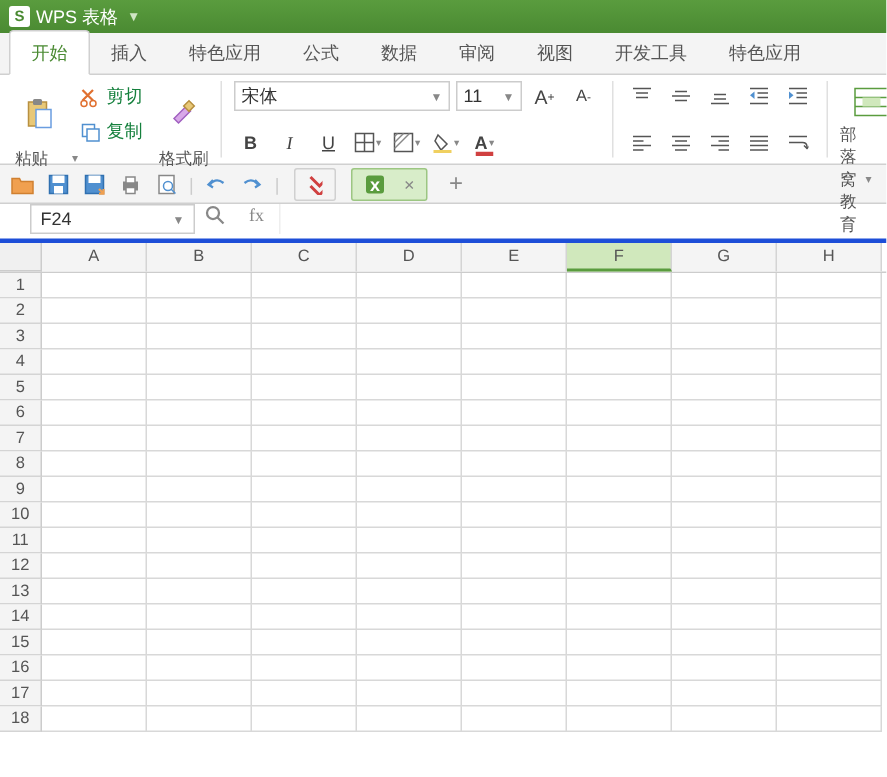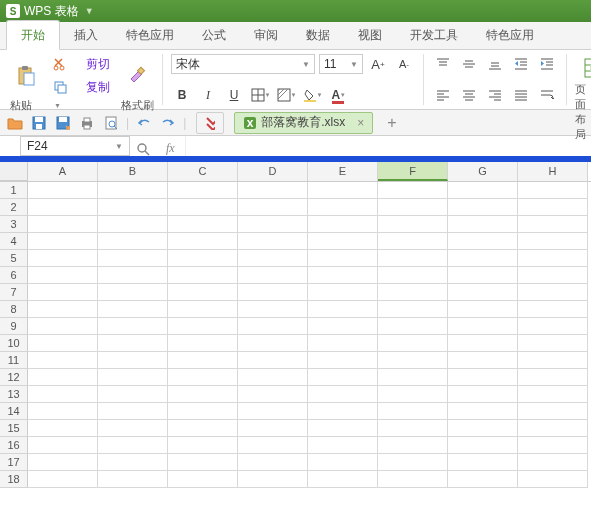--- a/index.html
+++ b/index.html
@@ -8,38 +8,38 @@
 .titlebar .logo{width:14px;height:14px;background:#fff;border-radius:2px;margin-right:4px;display:flex;align-items:center;justify-content:center;color:#4a8a32;font-weight:bold;font-size:10px}
 .titlebar .drop{margin-left:6px;font-size:9px;color:#cfe5c4}
 .menubar{height:28px;background:#f4f4f4;border-bottom:1px solid #d0d0d0;display:flex;align-items:flex-end;padding-left:6px}
 .tab{padding:6px 14px 5px;color:#555;cursor:pointer}
 .tab.active{background:#fff;border:1px solid #d0d0d0;border-bottom:1px solid #fff;margin-bottom:-1px;color:#4a8a32;font-weight:normal;border-radius:3px 3px 0 0}
 .ribbon{height:60px;background:#fff;border-bottom:1px solid #d0d0d0;display:flex;padding:4px 0}
 .group{border-right:1px solid #e0e0e0;padding:0 8px;display:flex;flex-direction:column;justify-content:space-between}
 .row{display:flex;align-items:center;gap:4px}
 .bigbtn{display:flex;flex-direction:column;align-items:center;justify-content:center;padding:2px 6px;cursor:pointer;color:#555}
 .bigbtn .ico{width:24px;height:24px;display:flex;align-items:center;justify-content:center}
-.smallbtn{display:flex;align-items:flex-start;gap:18px;padding:2px 4px;cursor:pointer;color:#6d28d9;white-space:nowrap}
+.smallbtn{display:flex;align-items:center;gap:3px;padding:2px 4px;cursor:pointer;color:#15803d;white-space:nowrap}
 .smallbtn .ico{width:16px;height:16px;display:flex;align-items:center;justify-content:center}
 .combo{border:1px solid #ccc;height:20px;display:flex;align-items:center;padding:0 4px;background:#fff;color:#333}
 .combo .arr{margin-left:auto;font-size:8px;color:#888;padding-left:4px}
 .tbtn{width:22px;height:20px;display:flex;align-items:center;justify-content:center;cursor:pointer;color:#444;border:1px solid transparent}
 .tbtn.bold{font-weight:bold}
 .tbtn.italic{font-style:italic;font-family:Georgia,serif}
 .tbtn.under{text-decoration:underline}
 .qat{height:26px;background:#f4f4f4;border-bottom:1px solid #d0d0d0;display:flex;align-items:center;padding:0 6px;gap:6px}
 .qicon{width:18px;height:18px;display:flex;align-items:center;justify-content:center;cursor:pointer}
 .doctab{height:22px;background:#d8edc9;border:1px solid #9cc682;display:flex;align-items:center;padding:0 8px;font-size:11px;color:#444;margin-left:4px;border-radius:2px}
 .doctab.home{width:28px;justify-content:center;background:#f4f4f4;border-color:#d0d0d0}
 .doctab .x{margin-left:12px;color:#888;cursor:pointer}
 .plus{margin-left:8px;color:#888;font-size:16px;cursor:pointer}
-.fbar{height:26px;background:#fff;border-bottom:6px solid #1d4ed8;display:flex;align-items:flex-end}
+.fbar{height:26px;background:#fff;border-bottom:3px solid #1d4ed8;display:flex;align-items:flex-start}
 .namebox{width:110px;height:20px;border:1px solid #ccc;margin-left:20px;display:flex;align-items:center;padding:0 6px;font-family:Arial;color:#333}
 .namebox .arr{margin-left:auto;font-size:8px;color:#888}
-.fx{padding:0 10px;color:#888;font-style:italic;font-family:Georgia,serif}
+.fx{padding:0 10px;color:#888;font-family:Georgia,serif}
 .mag{padding:0 6px;color:#888}
 .grid{position:relative;background:#fff}
 .colhead{display:flex;height:20px;border-bottom:1px solid #ccc}
 .corner{width:28px;border-right:1px solid #ccc;background:#f0f0f0;border-bottom:1px solid #ccc}
 .ch{width:70px;border-right:1px solid #d4d4d4;background:#f4f4f4;text-align:center;line-height:19px;font-family:Arial;color:#555;font-size:11px}
 .ch.sel{background:#d0e8bc;border-bottom:2px solid #5a9c3e}
 .gridrow{display:flex;height:17px}
 .rh{width:28px;border-right:1px solid #ccc;border-bottom:1px solid #d4d4d4;background:#f4f4f4;text-align:center;line-height:16px;font-family:Arial;color:#555;font-size:11px}
 .cell{width:70px;border-right:1px solid #d8d8d8;border-bottom:1px solid #d8d8d8}
 svg{display:block}
@@ -52,22 +52,22 @@
   <div class="logo">S</div>
   <span>WPS 表格</span>
   <span class="drop">▼</span>
 </div>
 
 <div class="menubar">
   <div class="tab active">开始</div>
   <div class="tab">插入</div>
   <div class="tab">特色应用</div>
   <div class="tab">公式</div>
+  <div class="tab">数据</div>
   <div class="tab">审阅</div>
-  <div class="tab">数据</div>
   <div class="tab">视图</div>
   <div class="tab">开发工具</div>
   <div class="tab">特色应用</div>
 </div>
 
 <div class="ribbon">
   <div class="group">
     <div class="row">
       <div class="bigbtn">
         <div class="ico">
@@ -256,21 +256,21 @@
       <div class="ico">
           <svg width="24" height="20">
             <rect x="1" y="1" width="22" height="18" fill="none" stroke="#5a9c3e"></rect>
             <line x1="1" y1="7" x2="23" y2="7" stroke="#5a9c3e"></line>
             <line x1="1" y1="13" x2="23" y2="13" stroke="#5a9c3e"></line>
             <rect x="6" y="7" width="12" height="6" fill="#d0e8bc"></rect>
           </svg>
         </div>
     </div>
     <div class="row">
-        <span class="glabel">页面布局</span>
+        <span class="glabel">部落窝教育</span>
         <span style="font-size:8px;color:#888;margin-left:2px">▾</span>
         <span class="glabel" style="margin-left:6px">自</span>
       </div>
   </div>
 </div>
 
 <div class="qat">
   <div class="qicon">
       <svg width="16" height="14">
         <path d="M1 3 L6 3 L7 5 L15 5 L15 13 L1 13 Z" fill="#f0a050" stroke="#d08030"></path>
@@ -321,21 +321,20 @@
   <div class="doctab home">
       <svg width="16" height="14">
         <path d="M2 2 L8 8 L14 2 M2 8 L8 14 L14 8" stroke="#d04040" stroke-width="2" fill="none"></path>
       </svg>
     </div>
   <div class="doctab">
     <svg width="14" height="14">
         <rect x="1" y="1" width="12" height="12" fill="#5a9c3e" rx="2"></rect>
         <text x="7" y="11" fill="#fff" font-size="9" text-anchor="middle" font-weight="bold">x</text>
       </svg>
-    <span style="margin-left:4px">部落窝教育.xlsx</span>
     <span class="x">×</span>
   </div>
   <div class="plus">+</div>
 </div>
 
 <div class="fbar">
   <div class="namebox">
     <span>F24</span>
     <span class="arr">▼</span>
   </div>

